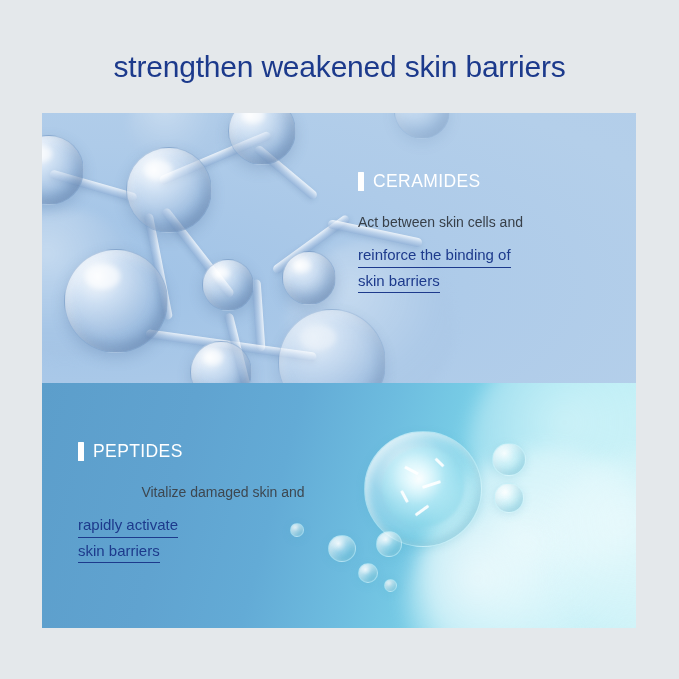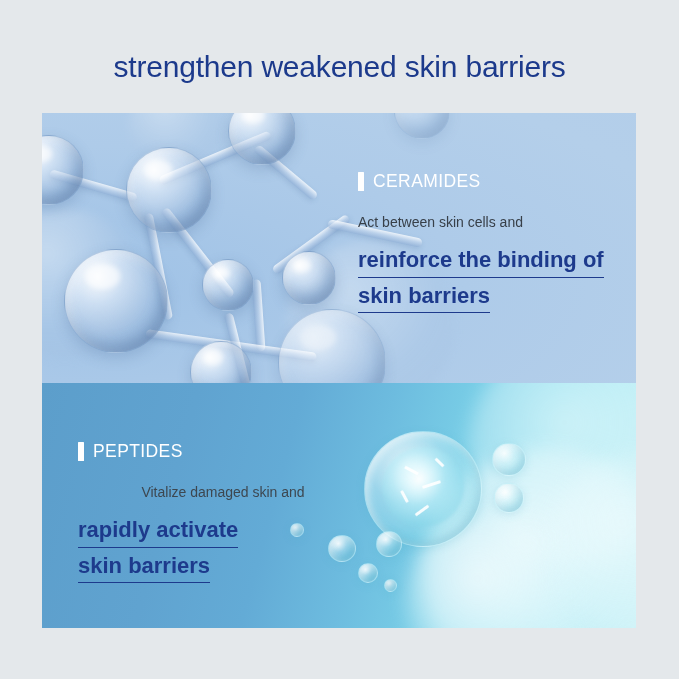--- a/index.html
+++ b/index.html
@@ -73,22 +73,22 @@
   
   .lead-line {
     color: #384049;
     font-size: 14px;
     font-weight: 400;
     line-height: 1.32;
     margin-bottom: 13px;
   }
   .emphasis {
     color: #1d3a8c;
-    font-size: 22px;
-    font-weight: 700;
+    font-size: 15px;
+    font-weight: 400;
     line-height: 1.42;
   }
   .emphasis span {
     display: block;
     width: fit-content;
     border-bottom: 1.6px solid #1d3a8c;
     padding-bottom: 1px;
     margin-bottom: 2px;
   }
 

